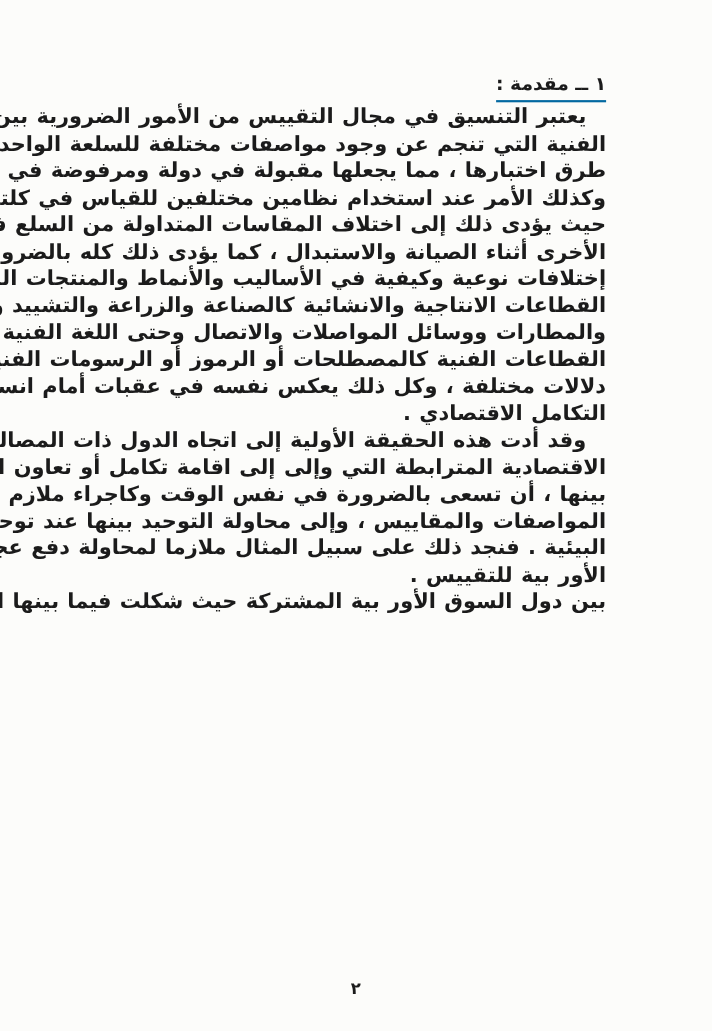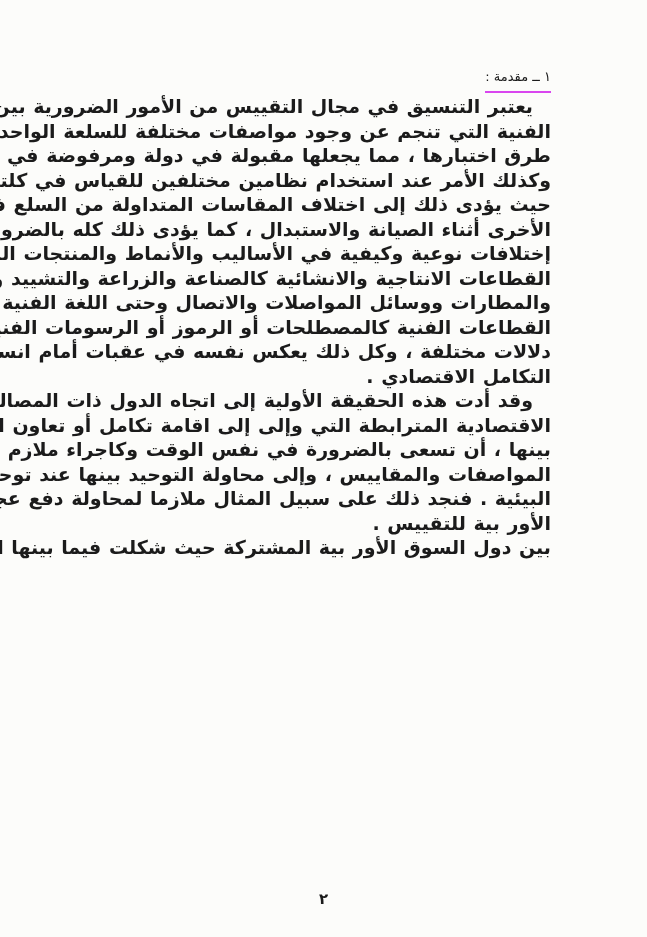--- a/index.html
+++ b/index.html
@@ -21,25 +21,25 @@
   }
   .heading-wrap {
     position: absolute;
     top: 66px;
     right: 96px;
     direction: rtl;
     text-align: right;
   }
   .heading {
     display: inline-block;
-    font-size: 13px;
-    font-weight: 400;
+    font-size: 17px;
+    font-weight: 700;
     letter-spacing: 0.5px;
     padding-bottom: 3px;
-    border-bottom: 2px solid #d946ef;
+    border-bottom: 2px solid #0369a1;
     line-height: 22px;
   }
   .body-block {
     position: absolute;
     top: 94px;
     left: 99px;
     width: 452px;
     direction: rtl;
   }
   .line {

